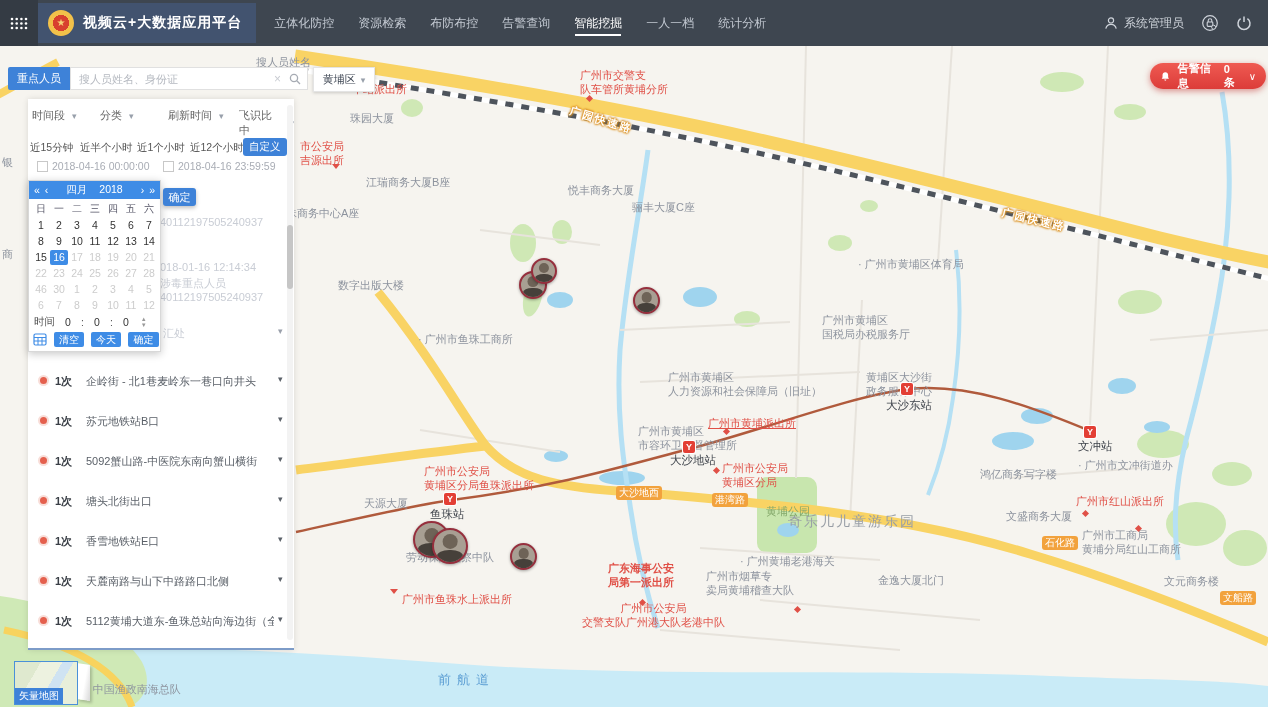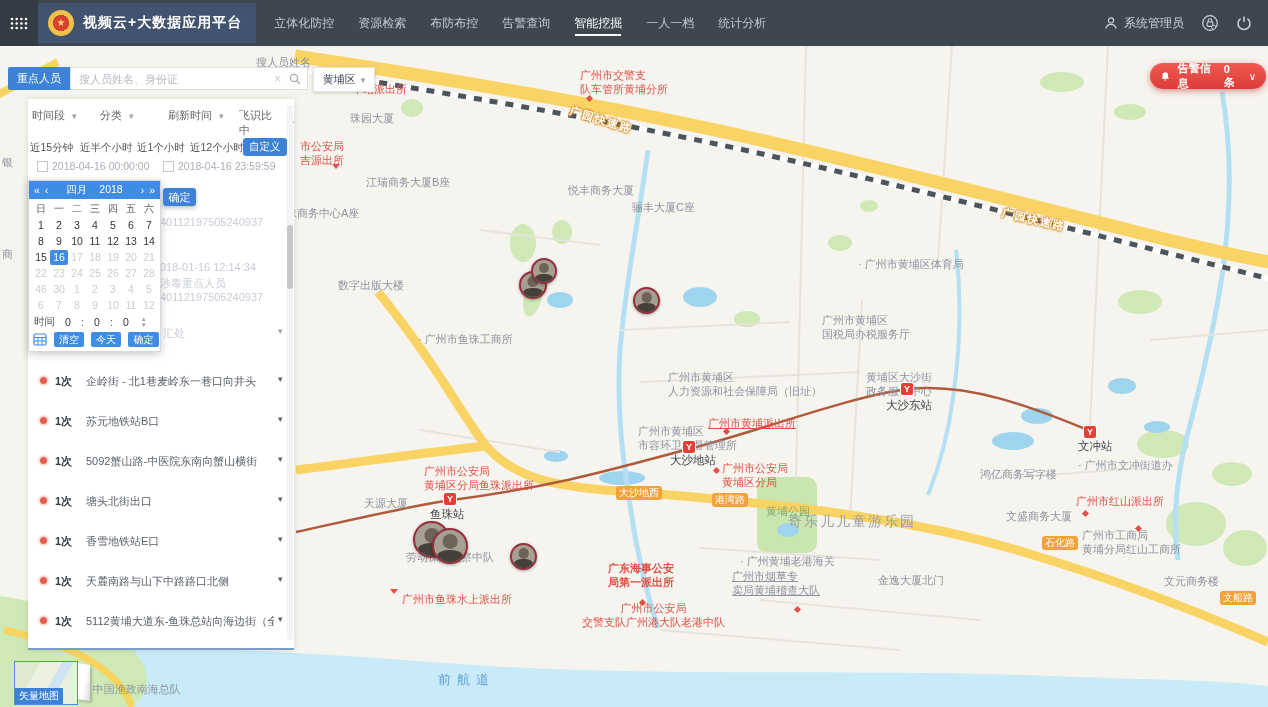--- a/index.html
+++ b/index.html
@@ -199,21 +199,21 @@
 人力资源和社会保障局（旧址）</div>
         <div class="ml" style="left: 866px; top: 370px;">黄埔区大沙街
 政务服务中心</div>
         <div class="ml" style="left: 638px; top: 424px;">广州市黄埔区
 市容环卫监督管理所</div>
         <div class="ml big" style="left: 788px; top: 467px;">奇乐儿儿童游乐园</div>
         <div class="ml green" style="left: 766px; top: 504px;">黄埔公园</div>
         <div class="ml" style="left: 364px; top: 496px;">天源大厦</div>
         <div class="ml" style="left: 406px; top: 550px;">劳动保障监察中队</div>
         <div class="ml" style="left: 740px; top: 554px;">· 广州黄埔老港海关</div>
-        <div class="ml" style="left: 732px; top: 569px; text-decoration: underline;">广州市烟草专
+        <div class="ml" style="left: 706px; top: 569px;">广州市烟草专
 卖局黄埔稽查大队</div>
         <div class="ml" style="left: 878px; top: 573px;">金逸大厦北门</div>
         <div class="ml" style="left: 1164px; top: 574px;">文元商务楼</div>
         <div class="ml" style="left: 1006px; top: 509px;">文盛商务大厦</div>
         <div class="ml" style="left: 980px; top: 467px;">鸿亿商务写字楼</div>
         <div class="ml" style="left: 1078px; top: 458px;">· 广州市文冲街道办</div>
         <div class="ml" style="left: 1082px; top: 528px;">广州市工商局
 黄埔分局红山工商所</div>
         <div class="ml" style="left: 86px; top: 682px;">· 中国渔政南海总队</div>
         <div class="ml" style="left: 2px; top: 155px;">银</div>

